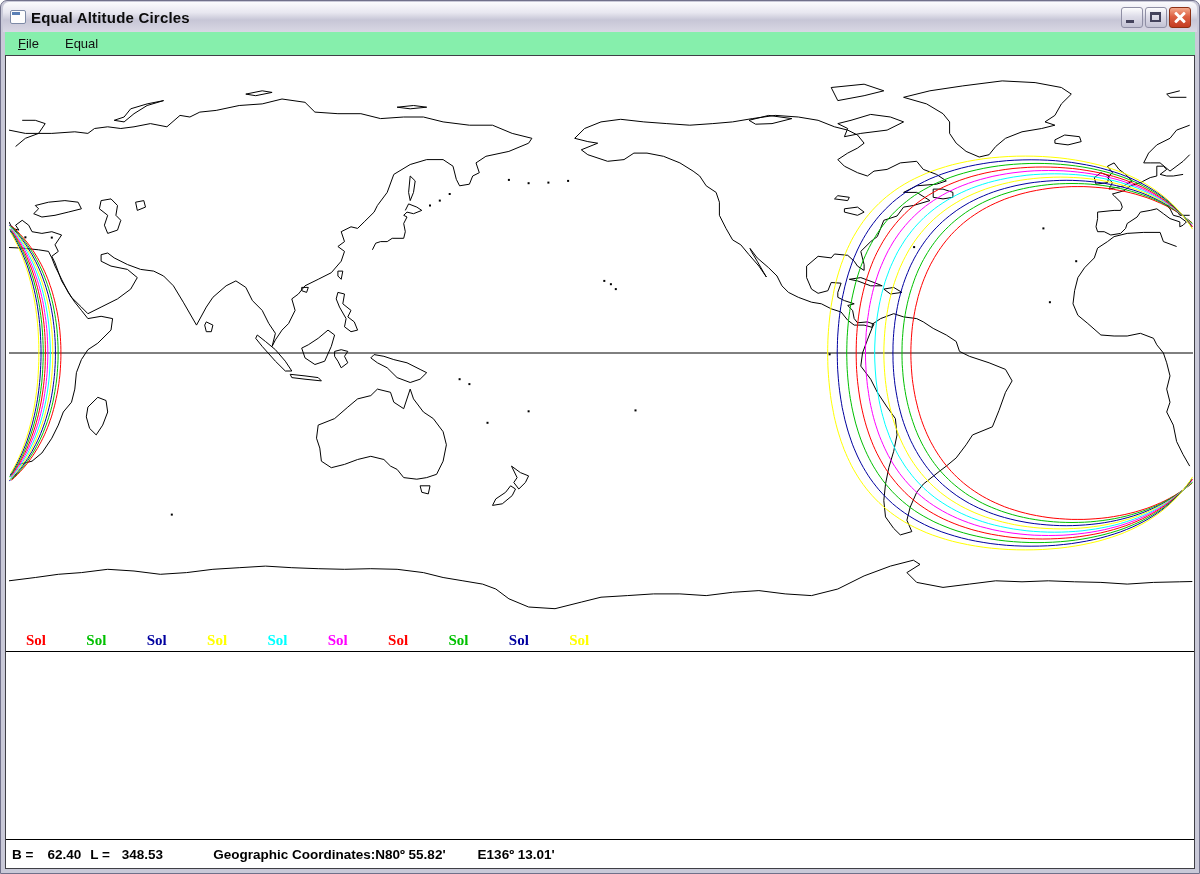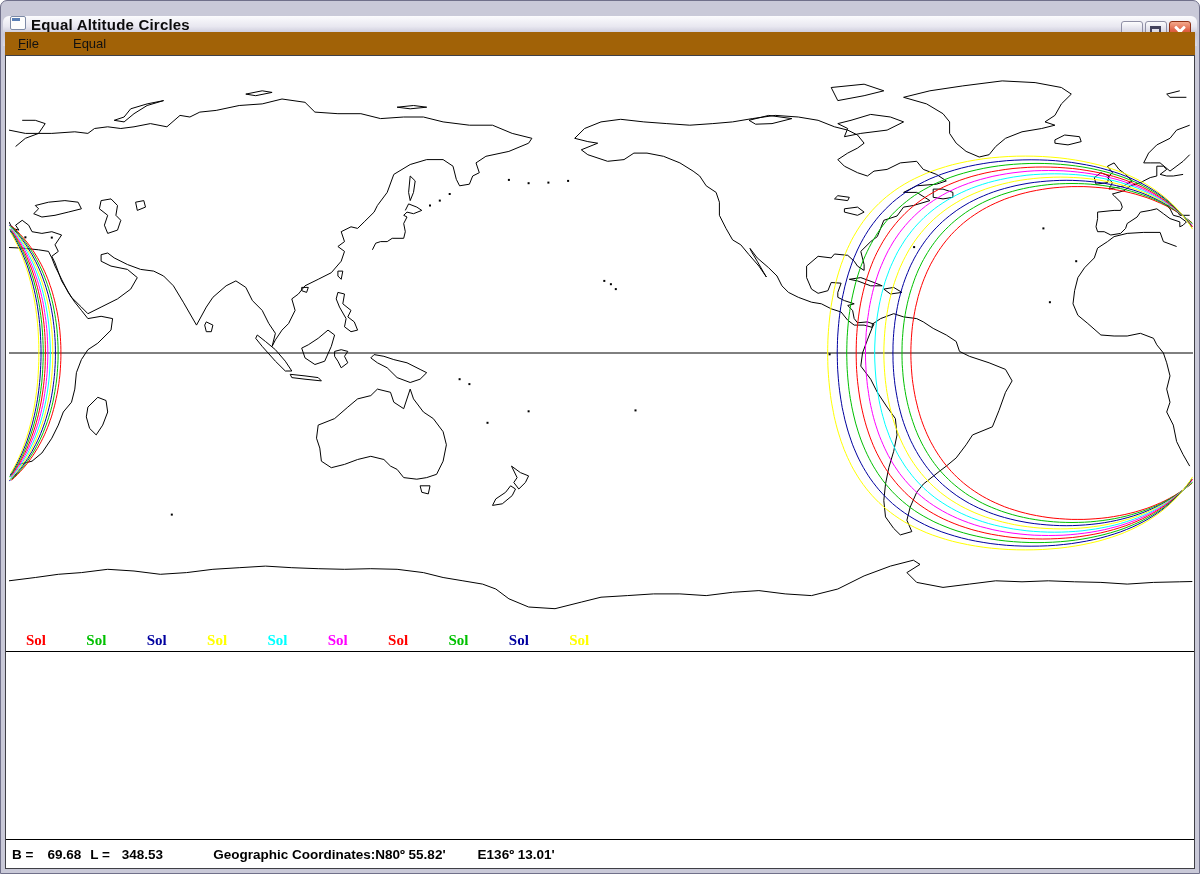--- a/index.html
+++ b/index.html
@@ -5,37 +5,37 @@
   html,body{margin:0;padding:0;background:#fff;}
   *{box-sizing:border-box;}
   .window{
     position:relative;width:1200px;height:874px;
     background:#c9c9d8;border:1px solid #70708a;border-radius:7px 7px 0 0;
     font-family:"Liberation Sans",sans-serif;overflow:hidden;
   }
   .titlebar{
     position:absolute;top:1px;left:2px;right:2px;height:30px;
     background:linear-gradient(#fbfbfd,#e8e7f0 35%,#c7c6d6 60%,#d9d8e4);
-    border-radius:6px 6px 0 0;display:flex;align-items:flex-start;margin-top:14px;
+    border-radius:6px 6px 0 0;display:flex;align-items:center;
   }
   .win-icon{width:16px;height:14px;margin:0 5px 0 7px;position:relative;
     background:#fdfdfd;border:1px solid #7d8aa6;border-radius:2px;}
   .win-icon::before{content:"";position:absolute;top:1px;left:1px;width:8px;height:3px;background:#5a7fb5;}
   .title-text{font-size:15px;font-weight:bold;color:#0c0c0c;letter-spacing:0.2px;}
   .win-btns{position:absolute;top:5px;right:6px;display:flex;gap:2px;}
   .win-btn{width:22px;height:21px;border-radius:3px;border:1px solid #8f8fa5;position:relative;
     background:linear-gradient(#fdfdfe,#dddce8 45%,#c3c2d4);}
   .win-btn.close{background:linear-gradient(#f3a98c,#dd6043 45%,#c43c22);border-color:#8d3014;}
   .glyph-min{position:absolute;left:4px;bottom:4px;width:8px;height:3px;background:#44435c;}
   .glyph-max{position:absolute;left:4px;top:4px;width:11px;height:10px;border:2px solid #44435c;border-top-width:3px;}
   .glyph-x1,.glyph-x2{position:absolute;left:3px;top:8px;width:14px;height:3px;background:#fff;border-radius:1px;}
   .glyph-x1{transform:rotate(45deg);} .glyph-x2{transform:rotate(-45deg);}
   .menubar{
     position:absolute;top:31px;left:4px;right:4px;height:23px;
-    background:#a16207;display:flex;align-items:center;padding-left:9px;gap:26px;
+    background:#86efac;display:flex;align-items:center;padding-left:9px;gap:18px;
     font-size:13px;color:#111;
   }
   .menu-item{padding:2px 4px;cursor:default;}
   .menu-item.accel-first::first-letter{text-decoration:underline;}
   .client{
     position:absolute;top:54px;left:4px;right:4px;bottom:4px;
     background:#ffffff;border:1px solid #3f3f46;
   }
   .map-panel{position:absolute;top:0;left:0;right:0;height:596px;border-bottom:1px solid #000;
     background:#fff;overflow:hidden;}
@@ -163,21 +163,21 @@
           <span class="sol-label" style="left: 261.4px; color: rgb(0, 255, 255);">Sol</span>
           <span class="sol-label" style="left: 321.75px; color: rgb(255, 0, 255);">Sol</span>
           <span class="sol-label" style="left: 382.1px; color: rgb(255, 0, 0);">Sol</span>
           <span class="sol-label" style="left: 442.45px; color: rgb(0, 192, 0);">Sol</span>
           <span class="sol-label" style="left: 502.8px; color: rgb(0, 0, 160);">Sol</span>
           <span class="sol-label" style="left: 563.15px; color: rgb(255, 255, 0);">Sol</span>
         </div>
     </div>
     <div class="statusbar">
       <span class="sb" style="margin-left:6px">B =</span>
-      <span class="sb" style="margin-left:14px">69.68</span>
+      <span class="sb" style="margin-left:14px">62.40</span>
       <span class="sb" style="margin-left:9px">L =</span>
       <span class="sb" style="margin-left:12px">348.53</span>
       <span class="sb" style="margin-left:50px">Geographic Coordinates:</span>
       <span class="sb" style="">N80º 55.82'</span>
       <span class="sb" style="margin-left:32px">E136º 13.01'</span>
     </div>
   </div>
 
 </div>
 

